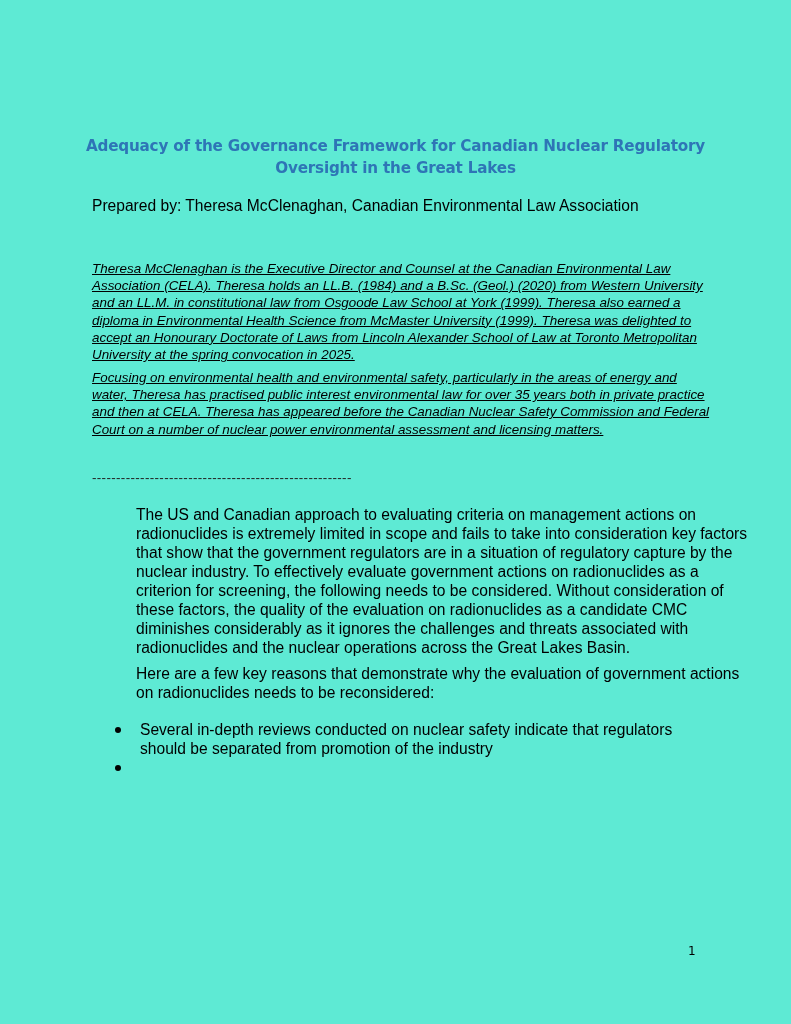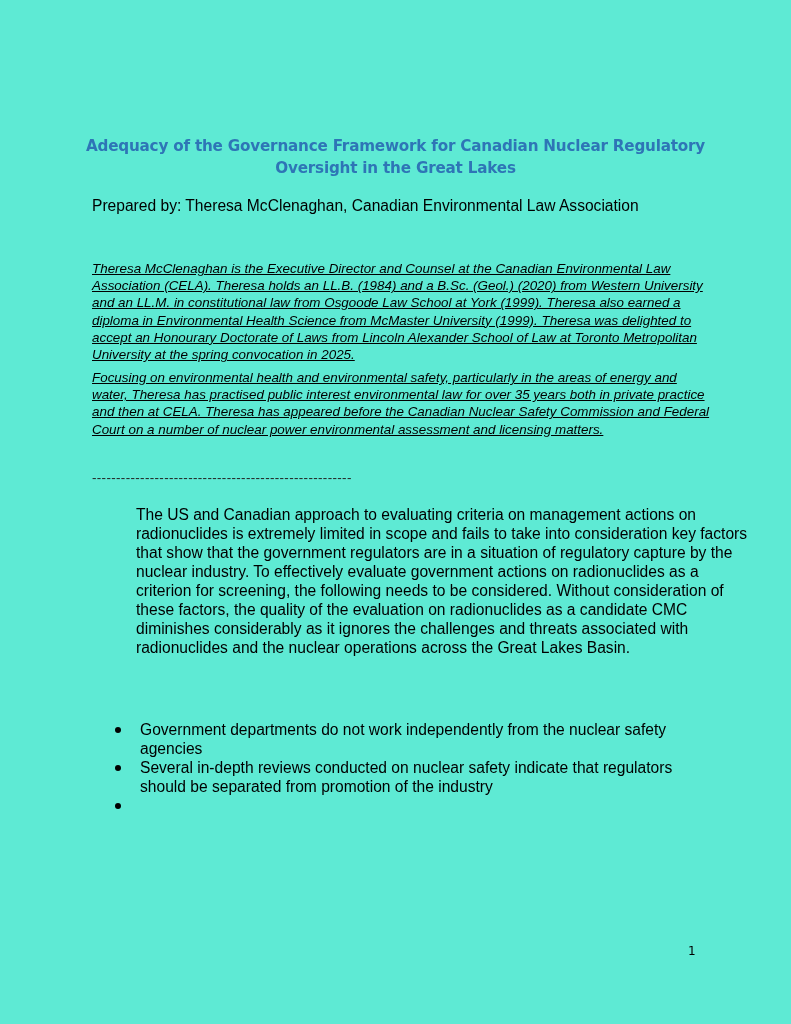--- a/index.html
+++ b/index.html
@@ -59,26 +59,23 @@
   <div class="prepared">
     <div>Prepared by: Theresa McClenaghan, Canadian Environmental Law Association</div>
   </div>
 
   <div class="bio bio1">Theresa McClenaghan is the Executive Director and Counsel at the Canadian Environmental Law Association (CELA). Theresa holds an LL.B. (1984) and a B.Sc. (Geol.) (2020) from Western University and an LL.M. in constitutional law from Osgoode Law School at York (1999). Theresa also earned a diploma in Environmental Health Science from McMaster University (1999).  Theresa was delighted to accept an Honourary Doctorate of Laws from Lincoln Alexander School of Law at Toronto Metropolitan University at the spring convocation in 2025.</div>
   <div class="bio bio2">Focusing on environmental health and environmental safety, particularly in the areas of energy and water, Theresa has practised public interest environmental law for over 35 years both in private practice and then at CELA. Theresa has appeared before the Canadian Nuclear Safety Commission and Federal Court on a number of nuclear power environmental assessment and licensing matters.</div>
 
   <div class="divider">------------------------------------------------------</div>
 
   <div class="para p1">The US and Canadian approach to evaluating criteria on management actions on radionuclides is extremely limited in scope and fails to take into consideration key factors that show that the government regulators are in a situation of regulatory capture by the nuclear industry. To effectively evaluate government actions on radionuclides as a criterion for screening, the following needs to be considered. Without consideration of these factors, the quality of the evaluation on radionuclides as a candidate CMC diminishes considerably as it ignores the challenges and threats associated with radionuclides and the nuclear operations across the Great Lakes Basin.</div>
+  <div class="para p2">Here are a few key reasons that demonstrate why the evaluation of government actions on radionuclides needs to be reconsidered:</div>
 
   <ul class="bullets">
-    <li>
-      <span class="dot"></span>
-      <span>Government departments do not work independently from the nuclear safety agencies</span>
-    </li>
     <li>
       <span class="dot"></span>
       <span>Several in-depth reviews conducted on nuclear safety indicate that regulators should be separated from promotion of the industry</span>
     </li>
     <li>
       <span class="dot"></span>
     </li>
   </ul>
 
   <div class="page-number">1</div>

